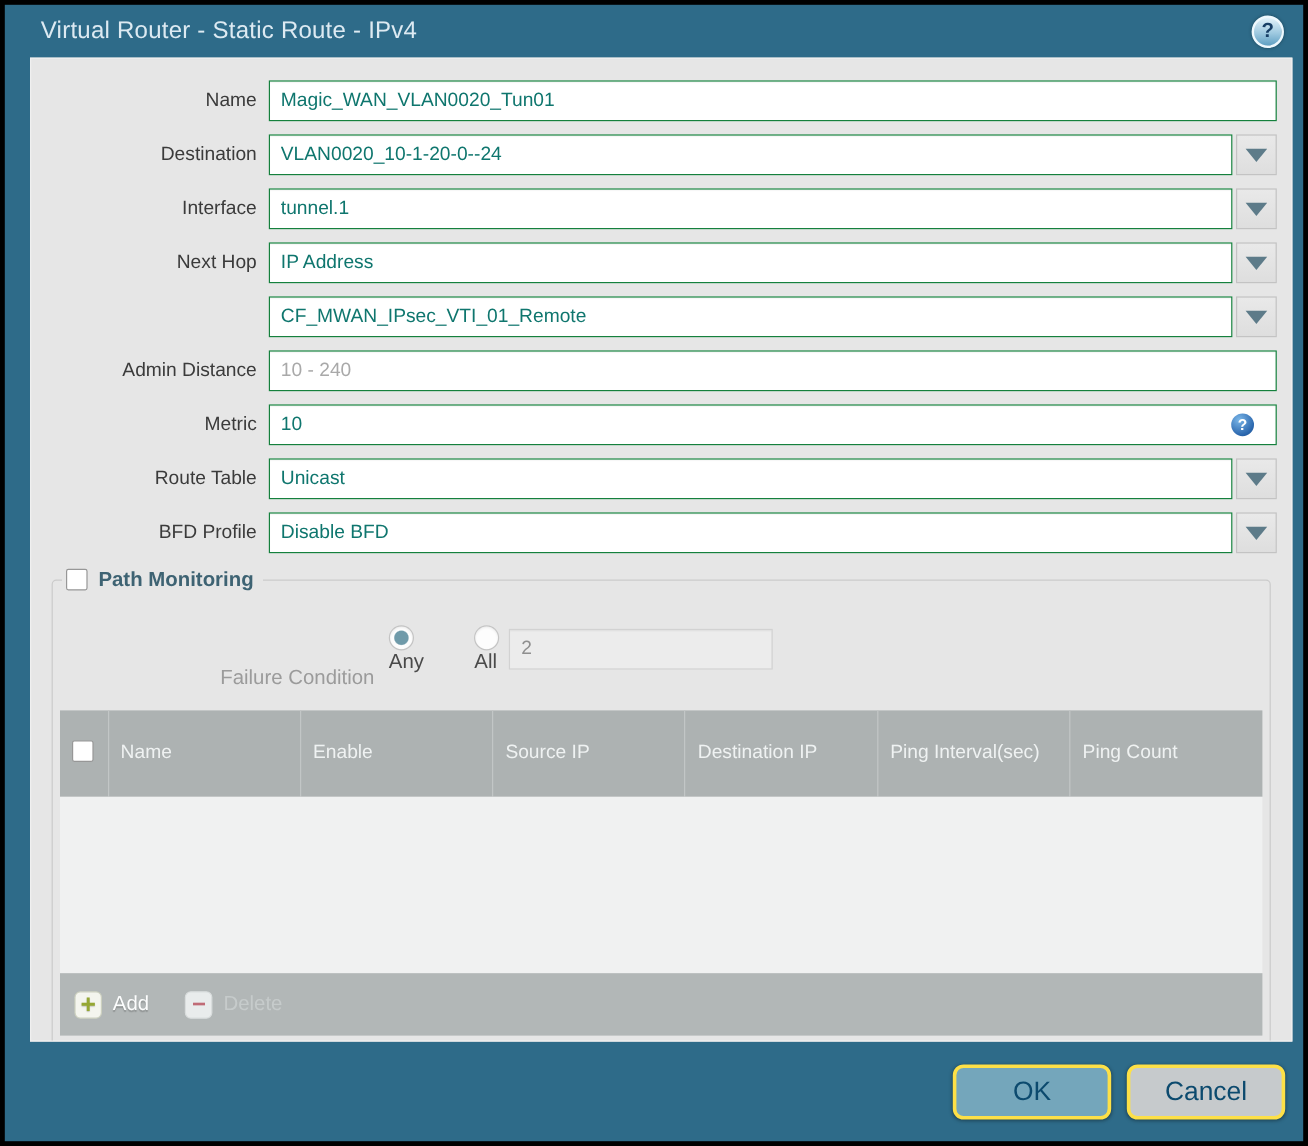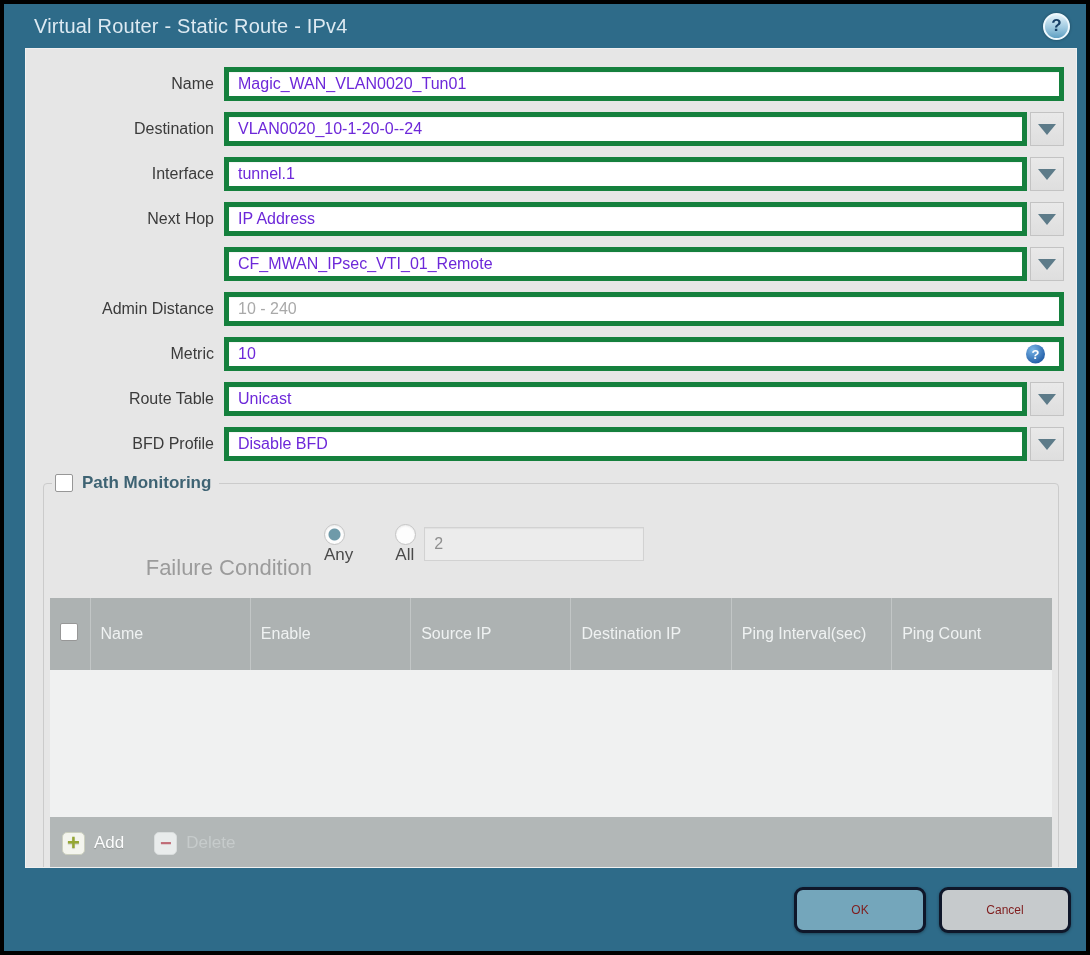--- a/index.html
+++ b/index.html
@@ -44,22 +44,22 @@
 
   .row { display: flex; align-items: center; margin-bottom: 11px; }
   .lbl {
     width: 188px; text-align: right; margin-right: 10px;
     font-size: 16px; color: #3b3b3b; flex-shrink: 0;
   }
   .fld { flex: 1; display: flex; margin-right: 12px; position: relative; }
 
   input.txt {
     width: 100%; height: 34px;
-    border: 5px solid #15803d; background: #fff;
-    padding: 0 9px; font-size: 16px; color: #6d28d9;
+    border: 1px solid #15803d; background: #fff;
+    padding: 0 9px; font-size: 16px; color: #0f766e;
     font-family: "Liberation Sans", sans-serif;
     box-shadow: inset 0 1px 1px rgba(0,0,0,.05);
     outline: none;
   }
   input.txt::placeholder { color: #a9a9a9; }
 
   .dd-btn {
     width: 34px; height: 34px; margin-left: 3px; flex-shrink: 0;
     background: linear-gradient(180deg,#e9e9e9,#dedede);
     border: 1px solid #c3c3c3;
@@ -99,21 +99,21 @@
     width: 18px; height: 18px;
     border: 1px solid #979797; background: #fff; border-radius: 2px;
     cursor: pointer;
   }
   .hdr-check {
     width: 17px; height: 17px;
     border: 1px solid #d8dada; background: #eff0f0;
   }
 
   .pm-row { display: flex; align-items: center; margin: 14px 0 17px 0; padding-right: 6px; }
-  .dis-lbl { font-size: 22px; color: #9b9b9b; margin-top: 48px; }
+  .dis-lbl { font-size: 17px; color: #9b9b9b; margin-top: 48px; }
   .fc-label { width: 262px; text-align: right; margin-right: 12px; flex-shrink: 0; }
 
   .radio-group { display: flex; align-items: center; }
   input[type="radio"] {
     appearance: none; -webkit-appearance: none;
     width: 21px; height: 21px; border-radius: 50%;
     border: 1px solid #c4c4c4; background: #fdfdfd;
     box-shadow: inset 0 1px 2px rgba(0,0,0,.08);
     margin: 0 8px 0 0; cursor: pointer;
   }
@@ -162,22 +162,22 @@
   .del-icon { background: #e9ecec; border: 1px solid #d9dddd; color: #c06b76; font-size: 20px; }
 
   
   .buttonbar {
     height: 83px;
     display: flex; align-items: center; justify-content: flex-end;
     padding-right: 15px; gap: 13px;
   }
   .btn {
     width: 132px; height: 46px;
-    border: 3px solid #0f172a; border-radius: 9px;
-    font-size: 12px; color: #7f1d1d; cursor: pointer;
+    border: 3px solid #fde047; border-radius: 9px;
+    font-size: 22px; color: #0c4a6e; cursor: pointer;
     font-family: "Liberation Sans", sans-serif;
     box-shadow: 0 1px 3px rgba(0,0,0,.35);
   }
   .btn-ok { background: #74a6bb; }
   .btn-cancel { background: #c6cacc; }
 </style>
 </head>
 <body>
 
 <div class="window">

